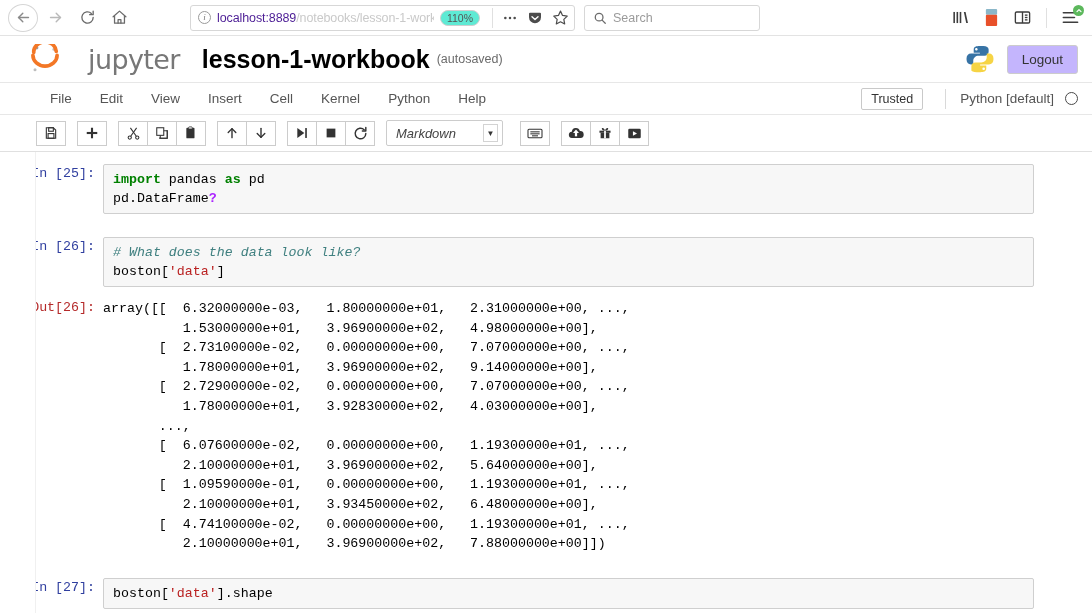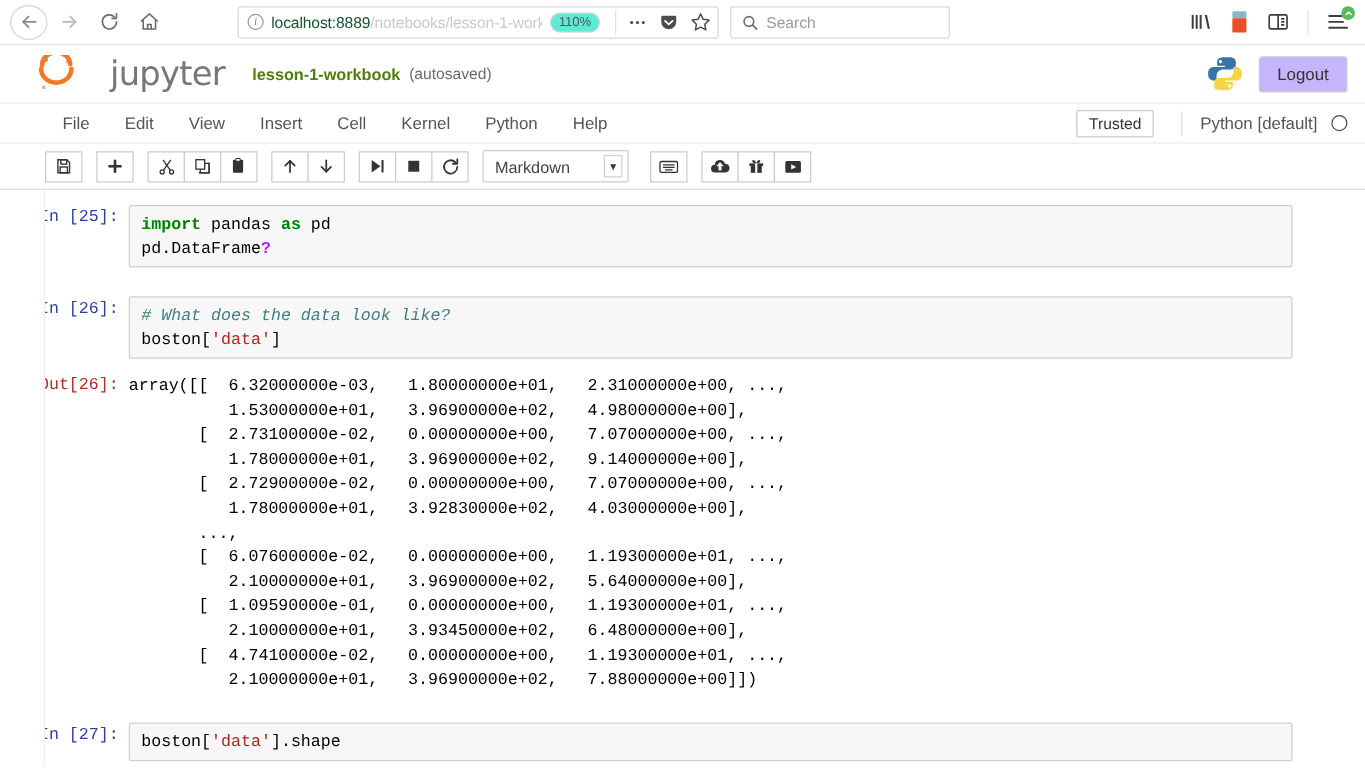--- a/index.html
+++ b/index.html
@@ -62,21 +62,21 @@
     flex: 0 0 auto;
   }
   .url-text {
     flex: 1 1 auto;
     font-size: 12.5px;
     color: #9b9b9b;
     white-space: nowrap;
     overflow: hidden;
     letter-spacing: -0.1px;
   }
-  .url-text .host { color: #14532d; }
+  .url-text .host { color: #4c1d95; }
   .url-text .fade { color: #c9c9c9; }
   .zoom-badge {
     flex: 0 0 auto;
     font-size: 10.5px;
     color: #555;
     border: 1px solid #cfcfcf;
     border-radius: 10px;
     padding: 1px 6px;
     background: #5eead4;
   }
@@ -126,22 +126,22 @@
   .jp-word {
     font-size: 27px;
     color: #777777;
     font-family: "DejaVu Sans", sans-serif;
     letter-spacing: -0.6px;
     font-weight: 400;
     margin-left: 23px;
   }
   .nb-name {
     margin-left: 22px;
-    font-size: 13px;
-    color: #4d7c0f;
+    font-size: 25px;
+    color: #000000;
     font-weight: bold;
     font-family: "Liberation Sans", sans-serif;
   }
   .nb-save {
     margin-left: 7px;
     font-size: 12.5px;
     color: #6b6b6b;
   }
   .jp-header-right {
     margin-left: auto;
@@ -198,20 +198,21 @@
   }
 
   
   .toolbar {
     height: 37px;
     border-bottom: 1px solid #e0e0e0;
     display: flex;
     align-items: center;
     padding: 0 14px 0 36px;
     background: #fff;
+    font-style: italic;
   }
   .tb-group { display: flex; align-items: center; margin-right: 11px; }
   .tb-btn {
     width: 30px; height: 25px;
     border: 1px solid #cccccc;
     background: #fff;
     display: flex; align-items: center; justify-content: center;
     margin-left: -1px;
     color: #333;
   }

